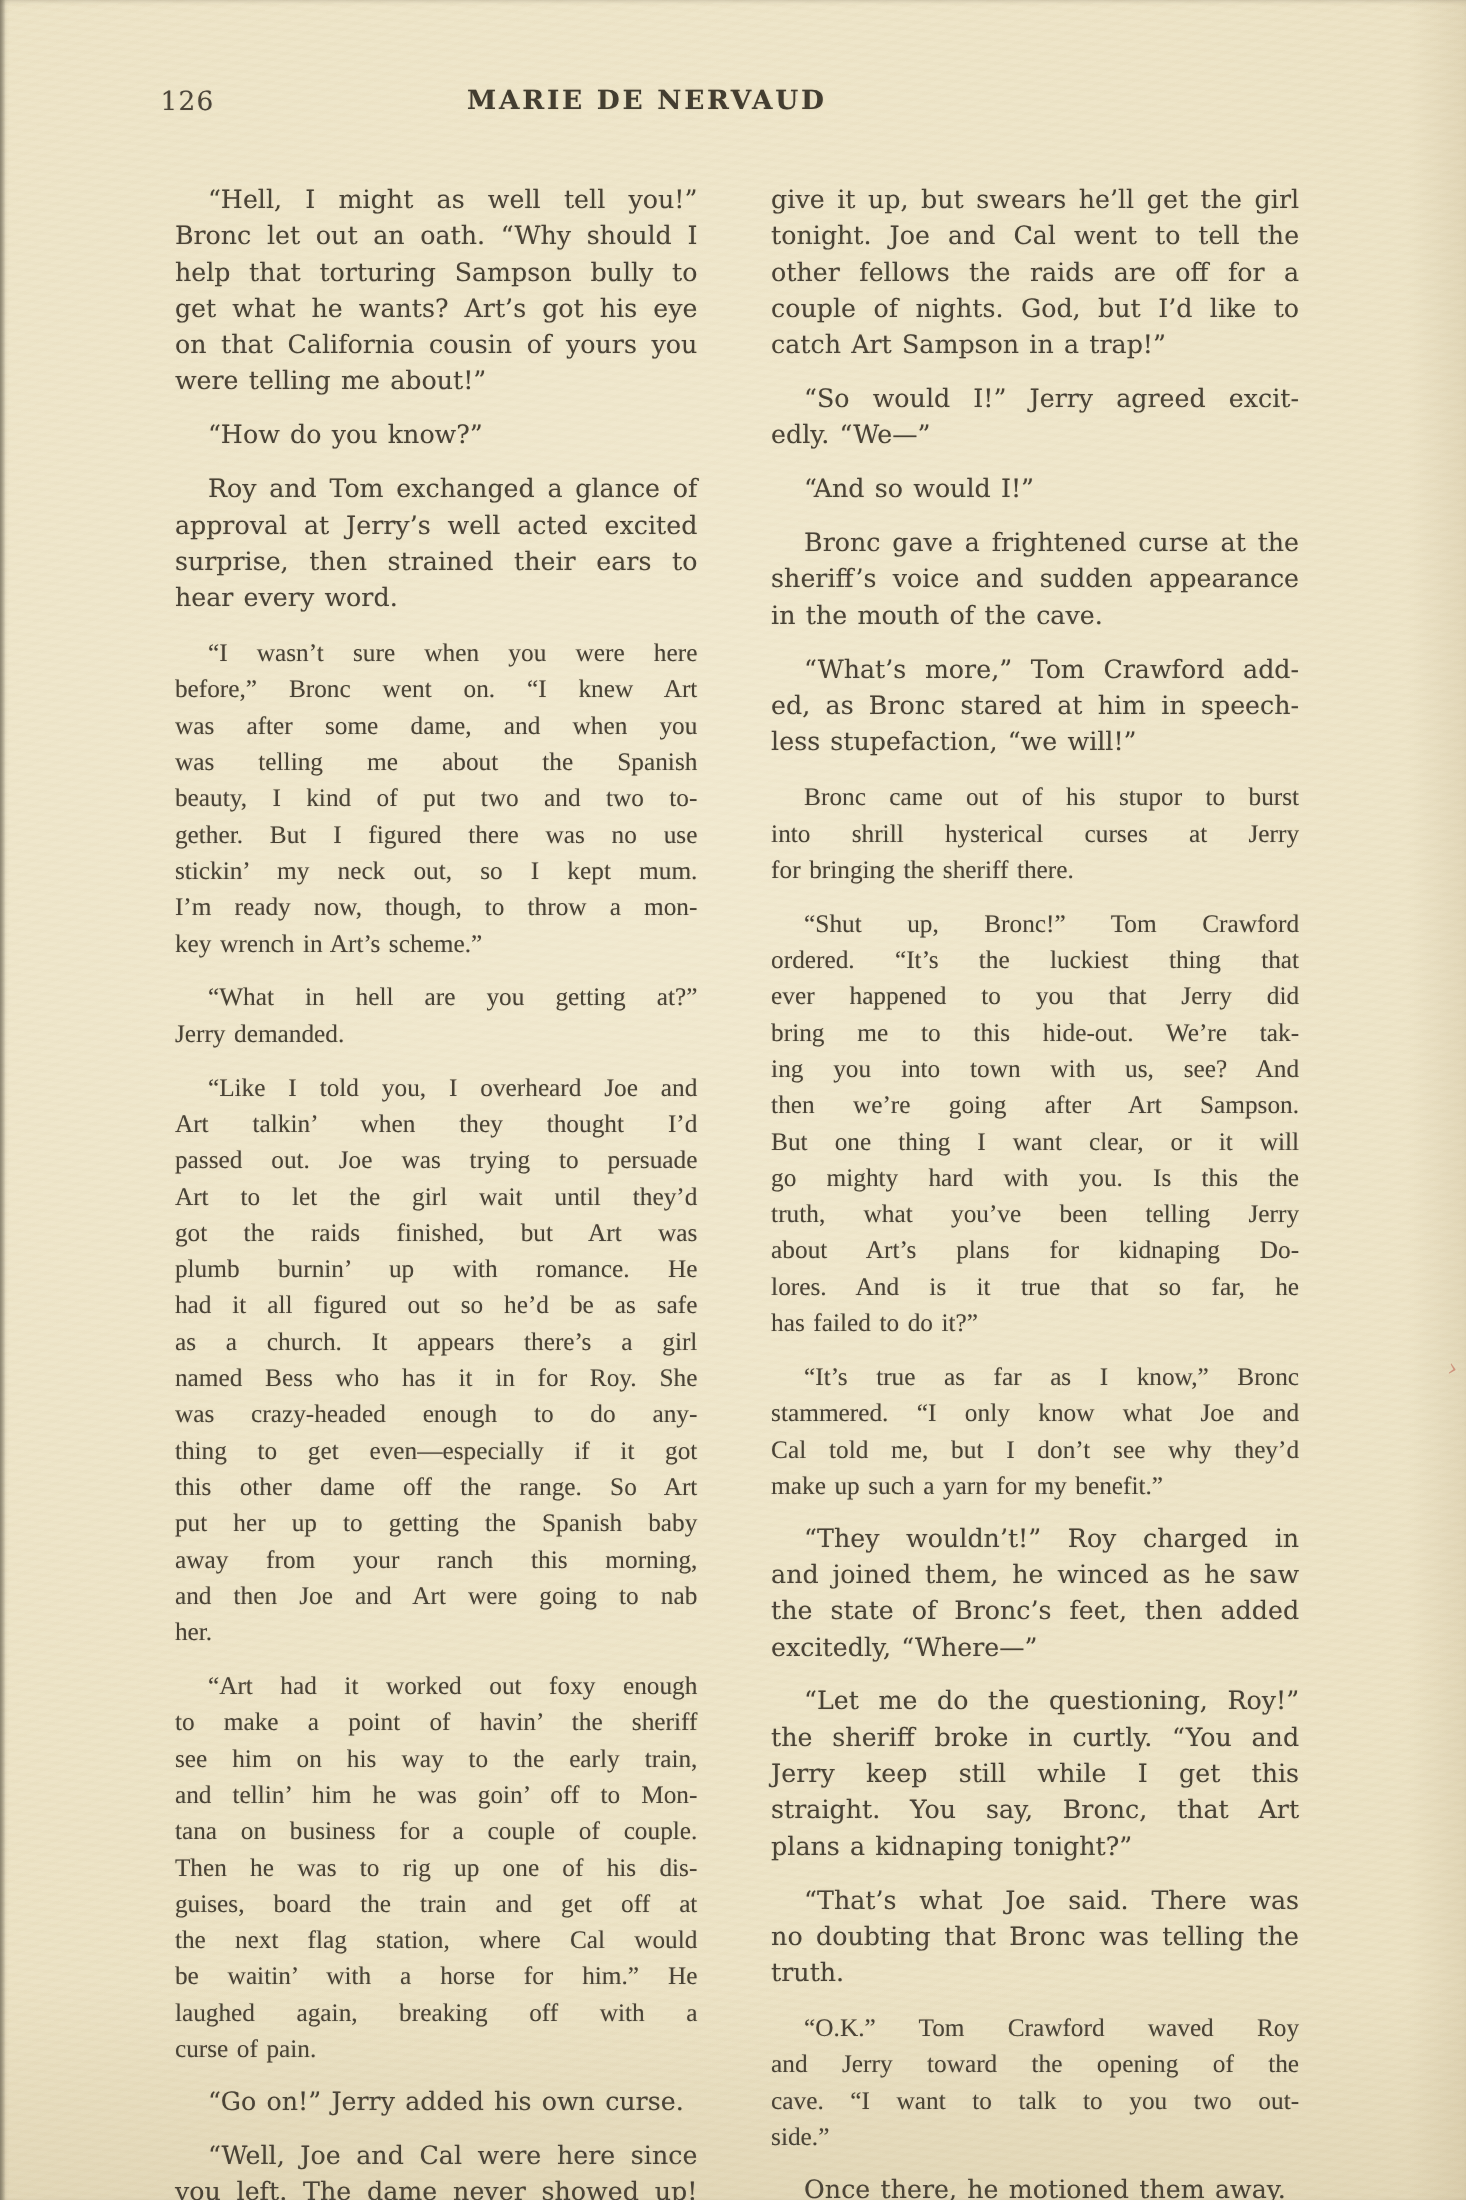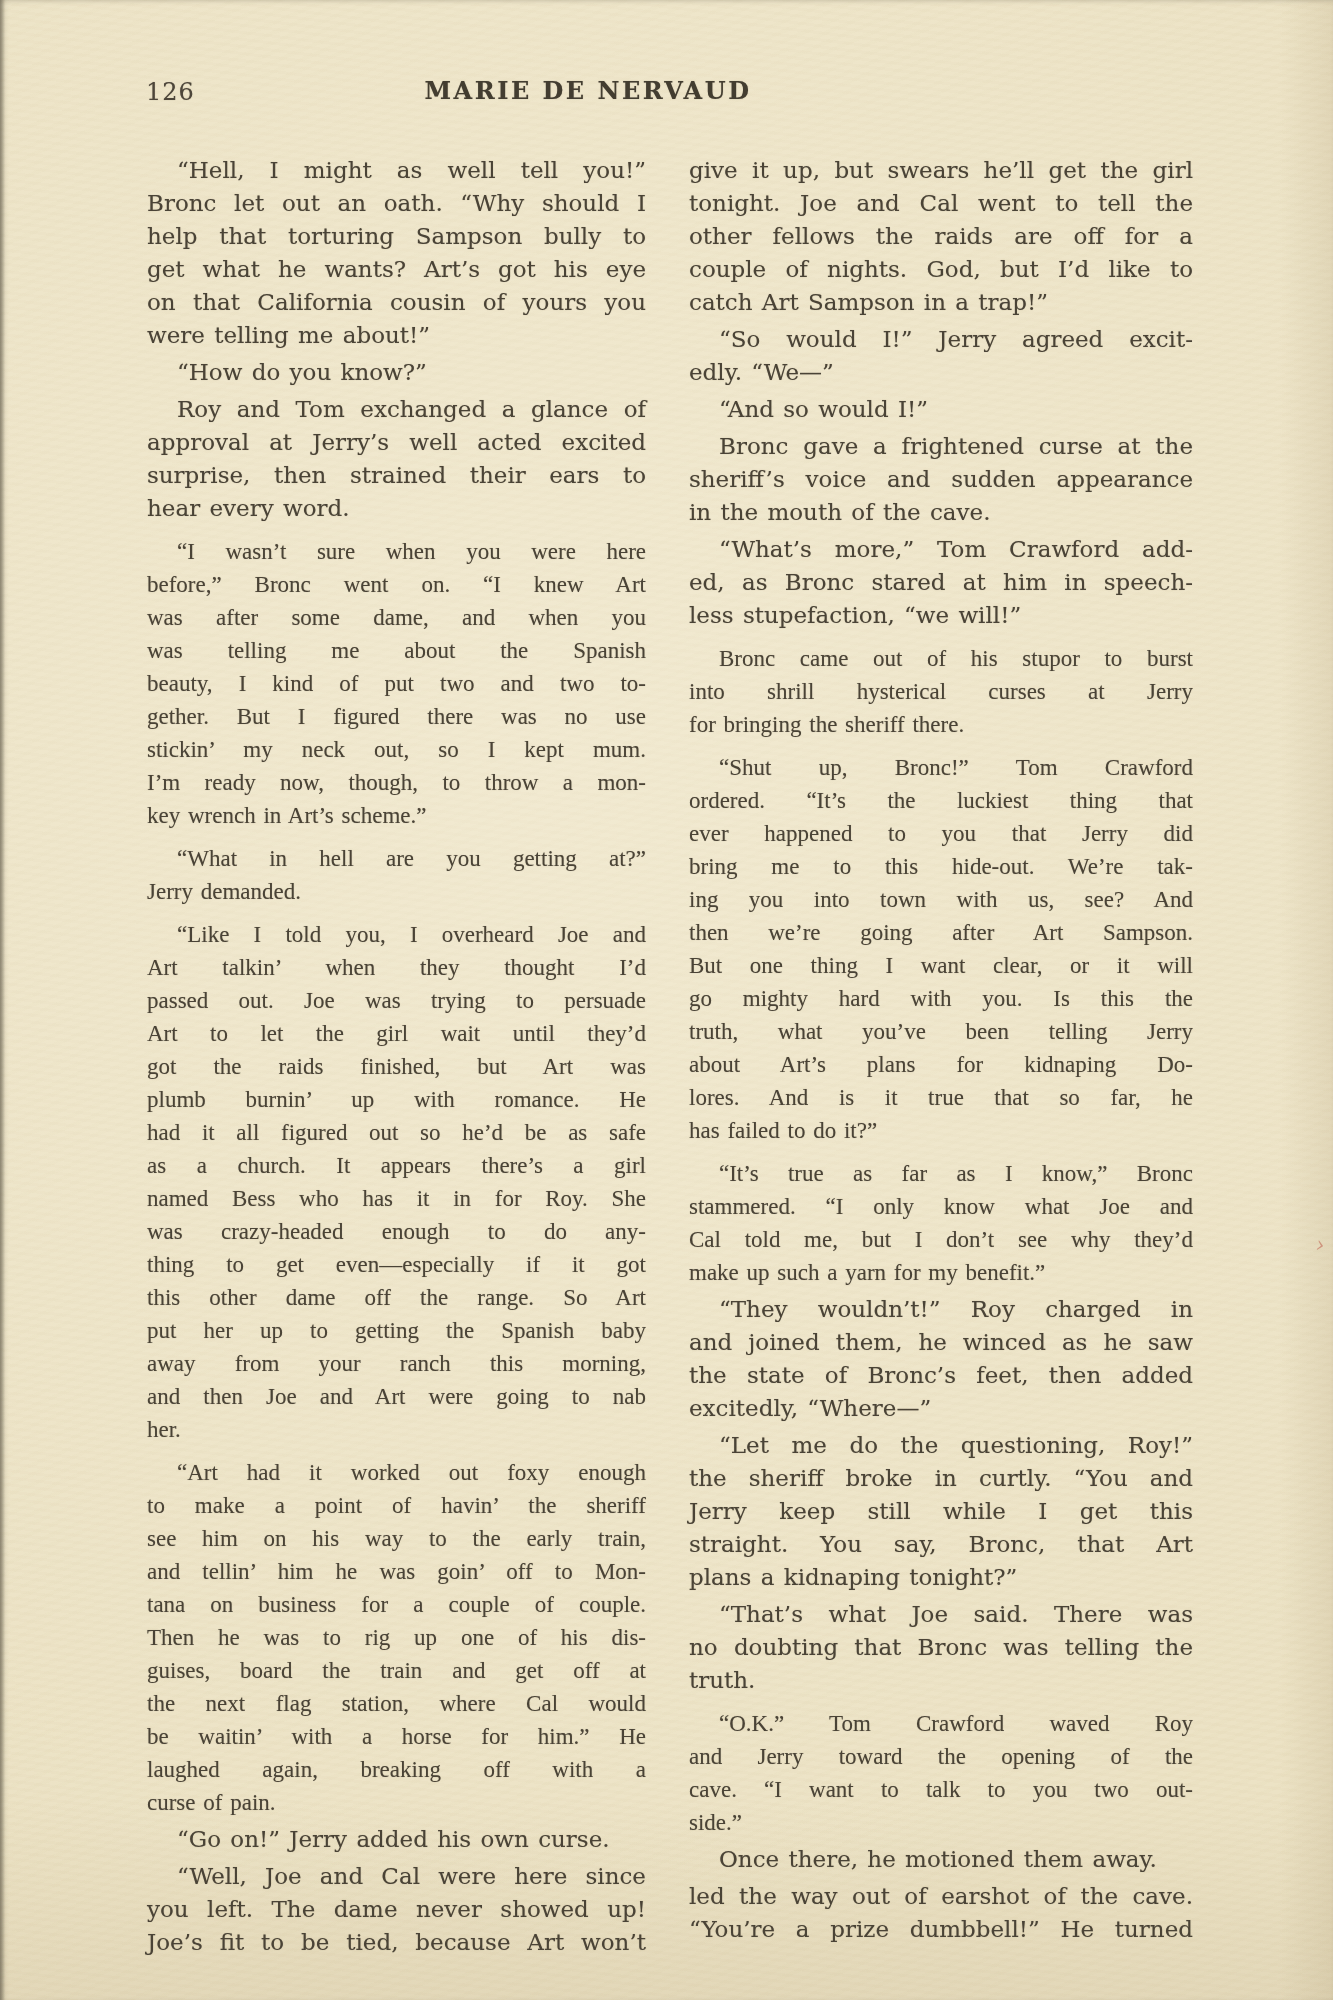--- a/index.html
+++ b/index.html
@@ -28,21 +28,21 @@
     font-size:24px;font-weight:bold;letter-spacing:2.5px;white-space:nowrap;
     color:#433d30;text-shadow:0 0 1px rgba(67,61,48,.4);
   }
   .col{
     position:absolute;top:150px;
     font-size:23px;line-height:33px;word-spacing:2px;
     text-shadow:0 0 1px rgba(74,67,54,.32);
   }
   .col-left{left:143px;width:507px;}
   .col-right{left:685px;width:512px;}
-  .para{margin:4px;}
+  .para{margin:16px;}
   .para.gap{margin-top:10px;font-family:Liberation Serif, serif;}
   .line{text-align:justify;text-align-last:justify;}
   .line.end{text-align-last:left;}
   .line.ind{text-indent:30px;}
   .edge-left{
     position:absolute;left:0;top:0;width:5px;height:100%;
     background:linear-gradient(to right, rgba(85,80,65,.40), rgba(85,80,65,0));
     pointer-events:none;
   }
   .margin-mark{

